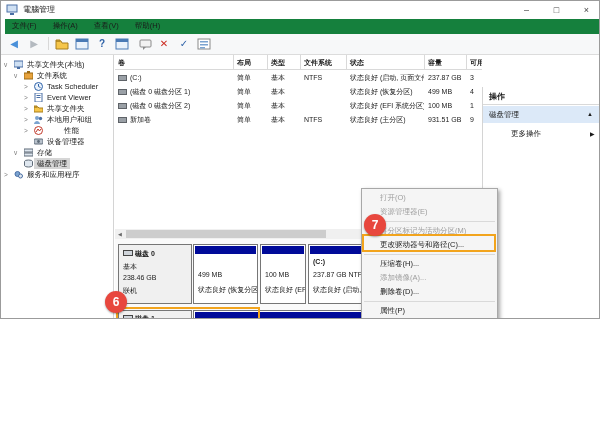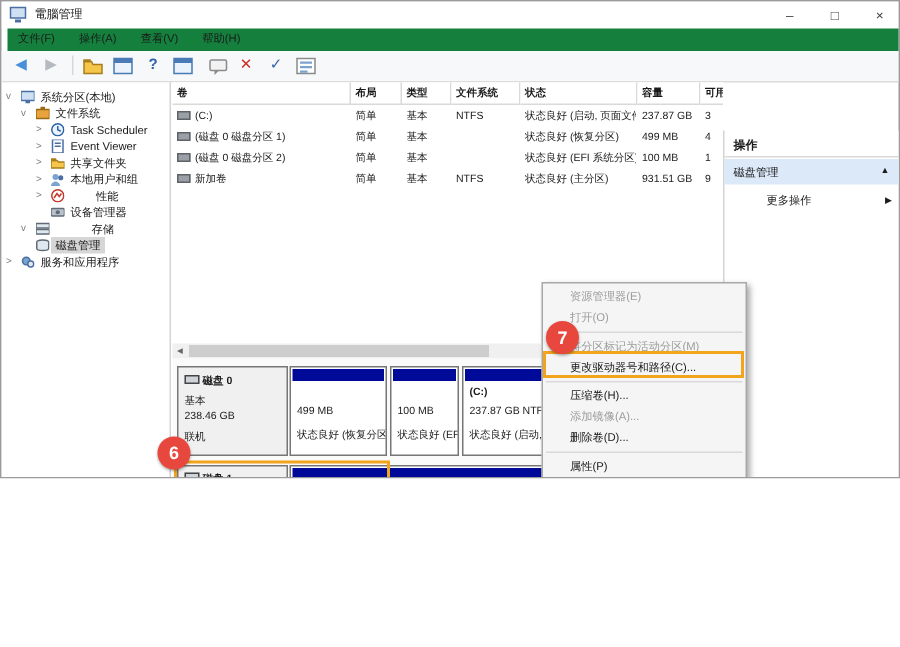--- a/index.html
+++ b/index.html
@@ -134,21 +134,21 @@
 
   <div class="abs treepane">
     <div class="trow" style="left:0;top:4px;">
       <span class="tarrow" style="left:3px;">v</span>
       <span class="tico" style="left:13px;">
           <svg width="9" height="9">
             <rect x="0" y="1" width="9" height="6" fill="#cfe0f3" stroke="#4a6fa5"></rect>
             <rect x="3" y="7" width="3" height="2" fill="#4a6fa5"></rect>
           </svg>
         </span>
-      <span class="tlabel" style="left:26px;">系统分区(本地)</span>
+      <span class="tlabel" style="left:26px;">共享文件夹(本地)</span>
     </div>
     <div class="trow" style="left:0;top:15px;">
       <span class="tarrow" style="left:13px;">v</span>
       <span class="tico" style="left:23px;">
           <svg width="9" height="9">
             <rect x="0" y="2" width="9" height="6" fill="#e8a33d" stroke="#9a6a14"></rect>
             <rect x="3" y="0" width="3" height="2" fill="#9a6a14"></rect>
           </svg>
         </span>
       <span class="tlabel" style="left:36px;">文件系统</span>
@@ -215,21 +215,21 @@
       <span class="tlabel" style="left:46px;">设备管理器</span>
     </div>
     <div class="trow" style="left:0;top:92px;">
       <span class="tarrow" style="left:13px;">v</span>
       <span class="tico" style="left:23px;">
           <svg width="9" height="9">
             <rect x="0" y="1" width="9" height="3" fill="#dfe7ef" stroke="#5f6b78"></rect>
             <rect x="0" y="5" width="9" height="3" fill="#dfe7ef" stroke="#5f6b78"></rect>
           </svg>
         </span>
-      <span class="tlabel" style="left:36px;margin-left:24px;">存储</span>
+      <span class="tlabel" style="left:36px;">存储</span>
     </div>
     <div class="trow" style="left:0;top:103px;">
       <span class="tico" style="left:23px;">
           <svg width="9" height="9">
             <ellipse cx="4.5" cy="2.5" rx="4" ry="1.5" fill="#dfe7ef" stroke="#5f6b78"></ellipse>
             <path d="M0.5 2.5v4c0 .8 1.8 1.5 4 1.5s4-.7 4-1.5v-4" fill="#dfe7ef" stroke="#5f6b78"></path>
           </svg>
         </span>
       <span class="tlabel tsel" style="left:33px;">磁盘管理</span>
     </div>
@@ -367,22 +367,22 @@
       <span style="margin-left:28px;">更多操作</span>
       <span class="abs" style="left:107px;top:0;font-size:6px;">▶</span>
     </div>
   </div>
 
   <div class="abs statusbar"></div>
 
   <div class="abs hl-box" style="left:115px;top:306px;width:144px;height:53px;z-index:5;"></div>
 
   <div class="abs ctxmenu">
+    <div class="mi disabled">打开(O)</div>
     <div class="mi disabled">资源管理器(E)</div>
-    <div class="mi disabled">打开(O)</div>
     <div class="msep"></div>
     <div class="mi disabled">将分区标记为活动分区(M)</div>
     <div class="mi">更改驱动器号和路径(C)...</div>
     <div class="msep"></div>
     <div class="mi">压缩卷(H)...</div>
     <div class="mi disabled">添加镜像(A)...</div>
     <div class="mi">删除卷(D)...</div>
     <div class="msep"></div>
     <div class="mi">属性(P)</div>
     <div class="msep"></div>

